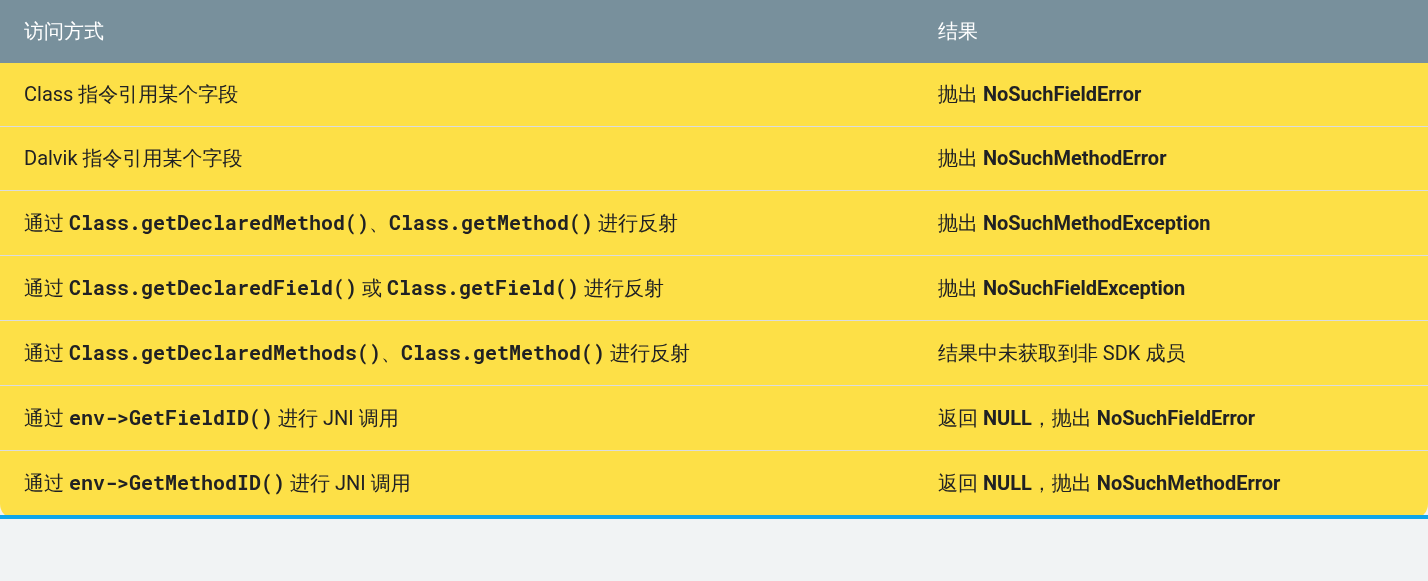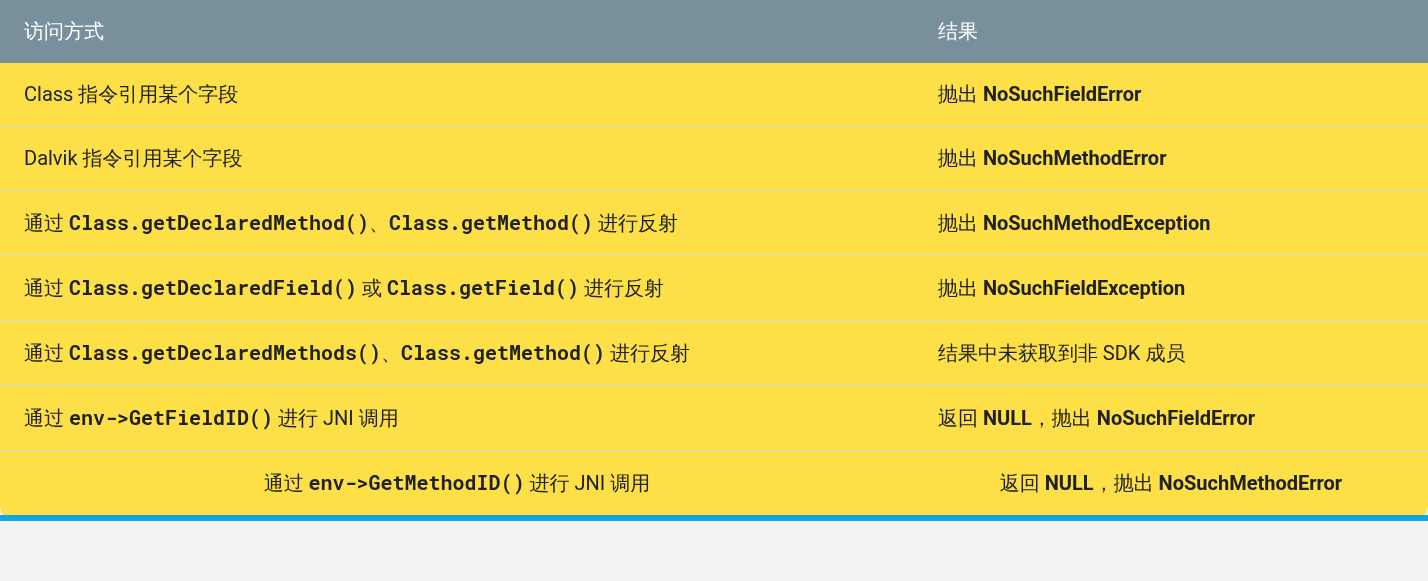--- a/index.html
+++ b/index.html
@@ -27,22 +27,21 @@
       font-size: 20px;
     }
     tbody td {
       padding: 18px 24px;
       border-bottom: 1px solid #dadce0;
       font-size: 20px;
       color: #202124;
       vertical-align: middle;
     }
     tbody tr:last-child td {
-      border-bottom: 6px solid #0ea5e9;
-      text-align: center;
+      border-bottom: 4px solid #0ea5e9;
     }
     .col-method {
       width: 64%;
     }
     .col-result {
       width: 36%;
     }
     code, .mono {
       font-family: "Roboto Mono", Menlo, Consolas, "Courier New", monospace;
     }

